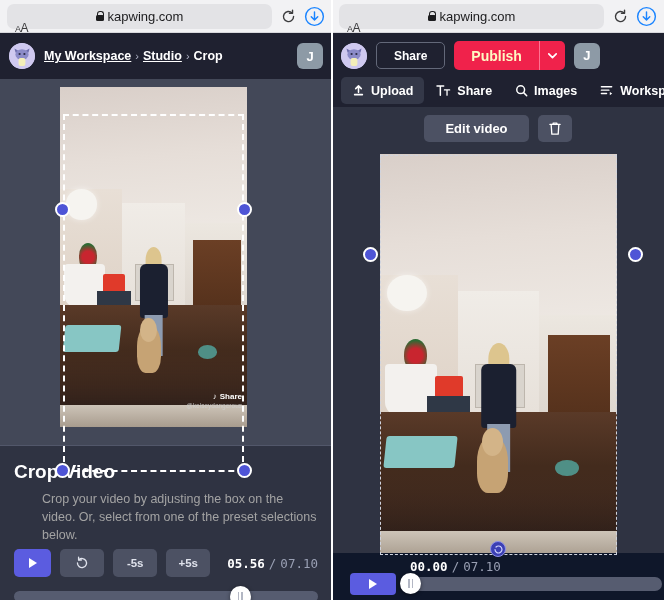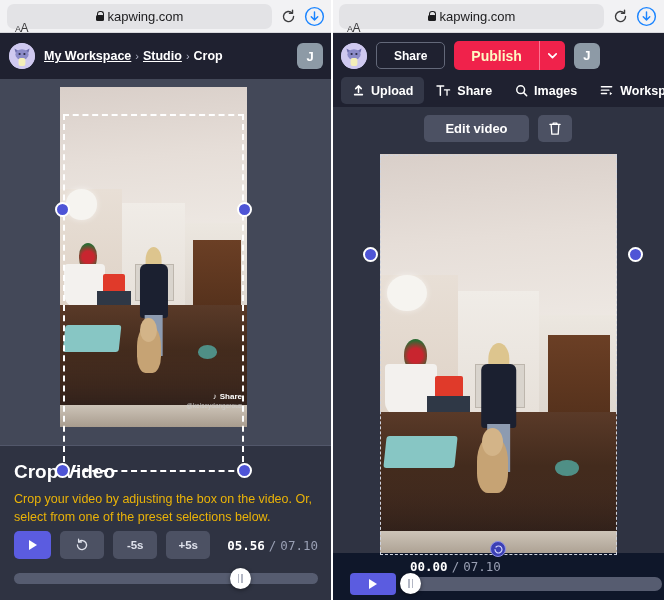--- a/index.html
+++ b/index.html
@@ -90,21 +90,21 @@
     position: absolute; width: 15px; height: 15px; border-radius: 50%;
     background: #4e54d6; border: 2px solid #ffffff; z-index: 30;
   }
 
   
   .sheet {
     position: absolute; left: 0; bottom: 0; width: 332px; height: 155px;
     background: #2f3342; border-top: 1px solid #52576a; padding: 15px 14px 0 14px;
   }
   .sheet-title { font-size: 19px; color: #ffffff; font-weight: 600; margin-bottom: 7px; }
-  .sheet-desc { font-size: 12.5px; color: #eab308; line-height: 1.45; }
+  .sheet-desc { font-size: 12.5px; color: #a3a3a3; line-height: 1.45; margin-left: 28px; }
   .controls-row { display: flex; align-items: center; gap: 9px; margin-top: 5px; }
   .btn-play {
     width: 63px; height: 28px; background: #5b5ce0; border-radius: 5px;
     display: flex; align-items: center; justify-content: center;
   }
   .tri { width: 0; height: 0; border-left: 8px solid #ffffff;
          border-top: 5px solid transparent; border-bottom: 5px solid transparent; }
   .btn-dark {
     height: 28px; min-width: 44px; padding: 0 10px; background: #4c5163;
     border-radius: 5px; display: flex; align-items: center; justify-content: center;

